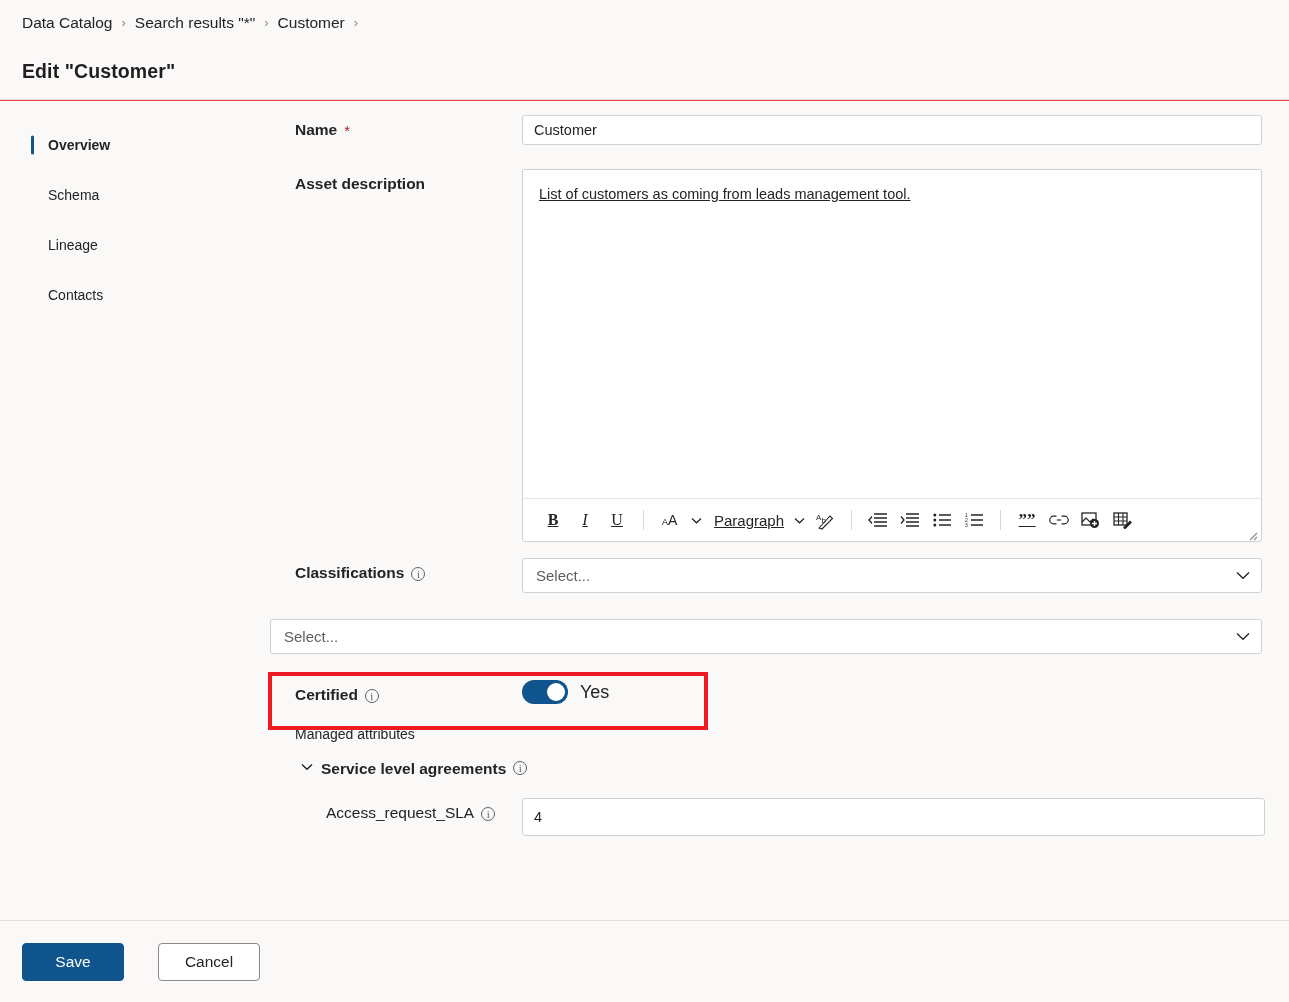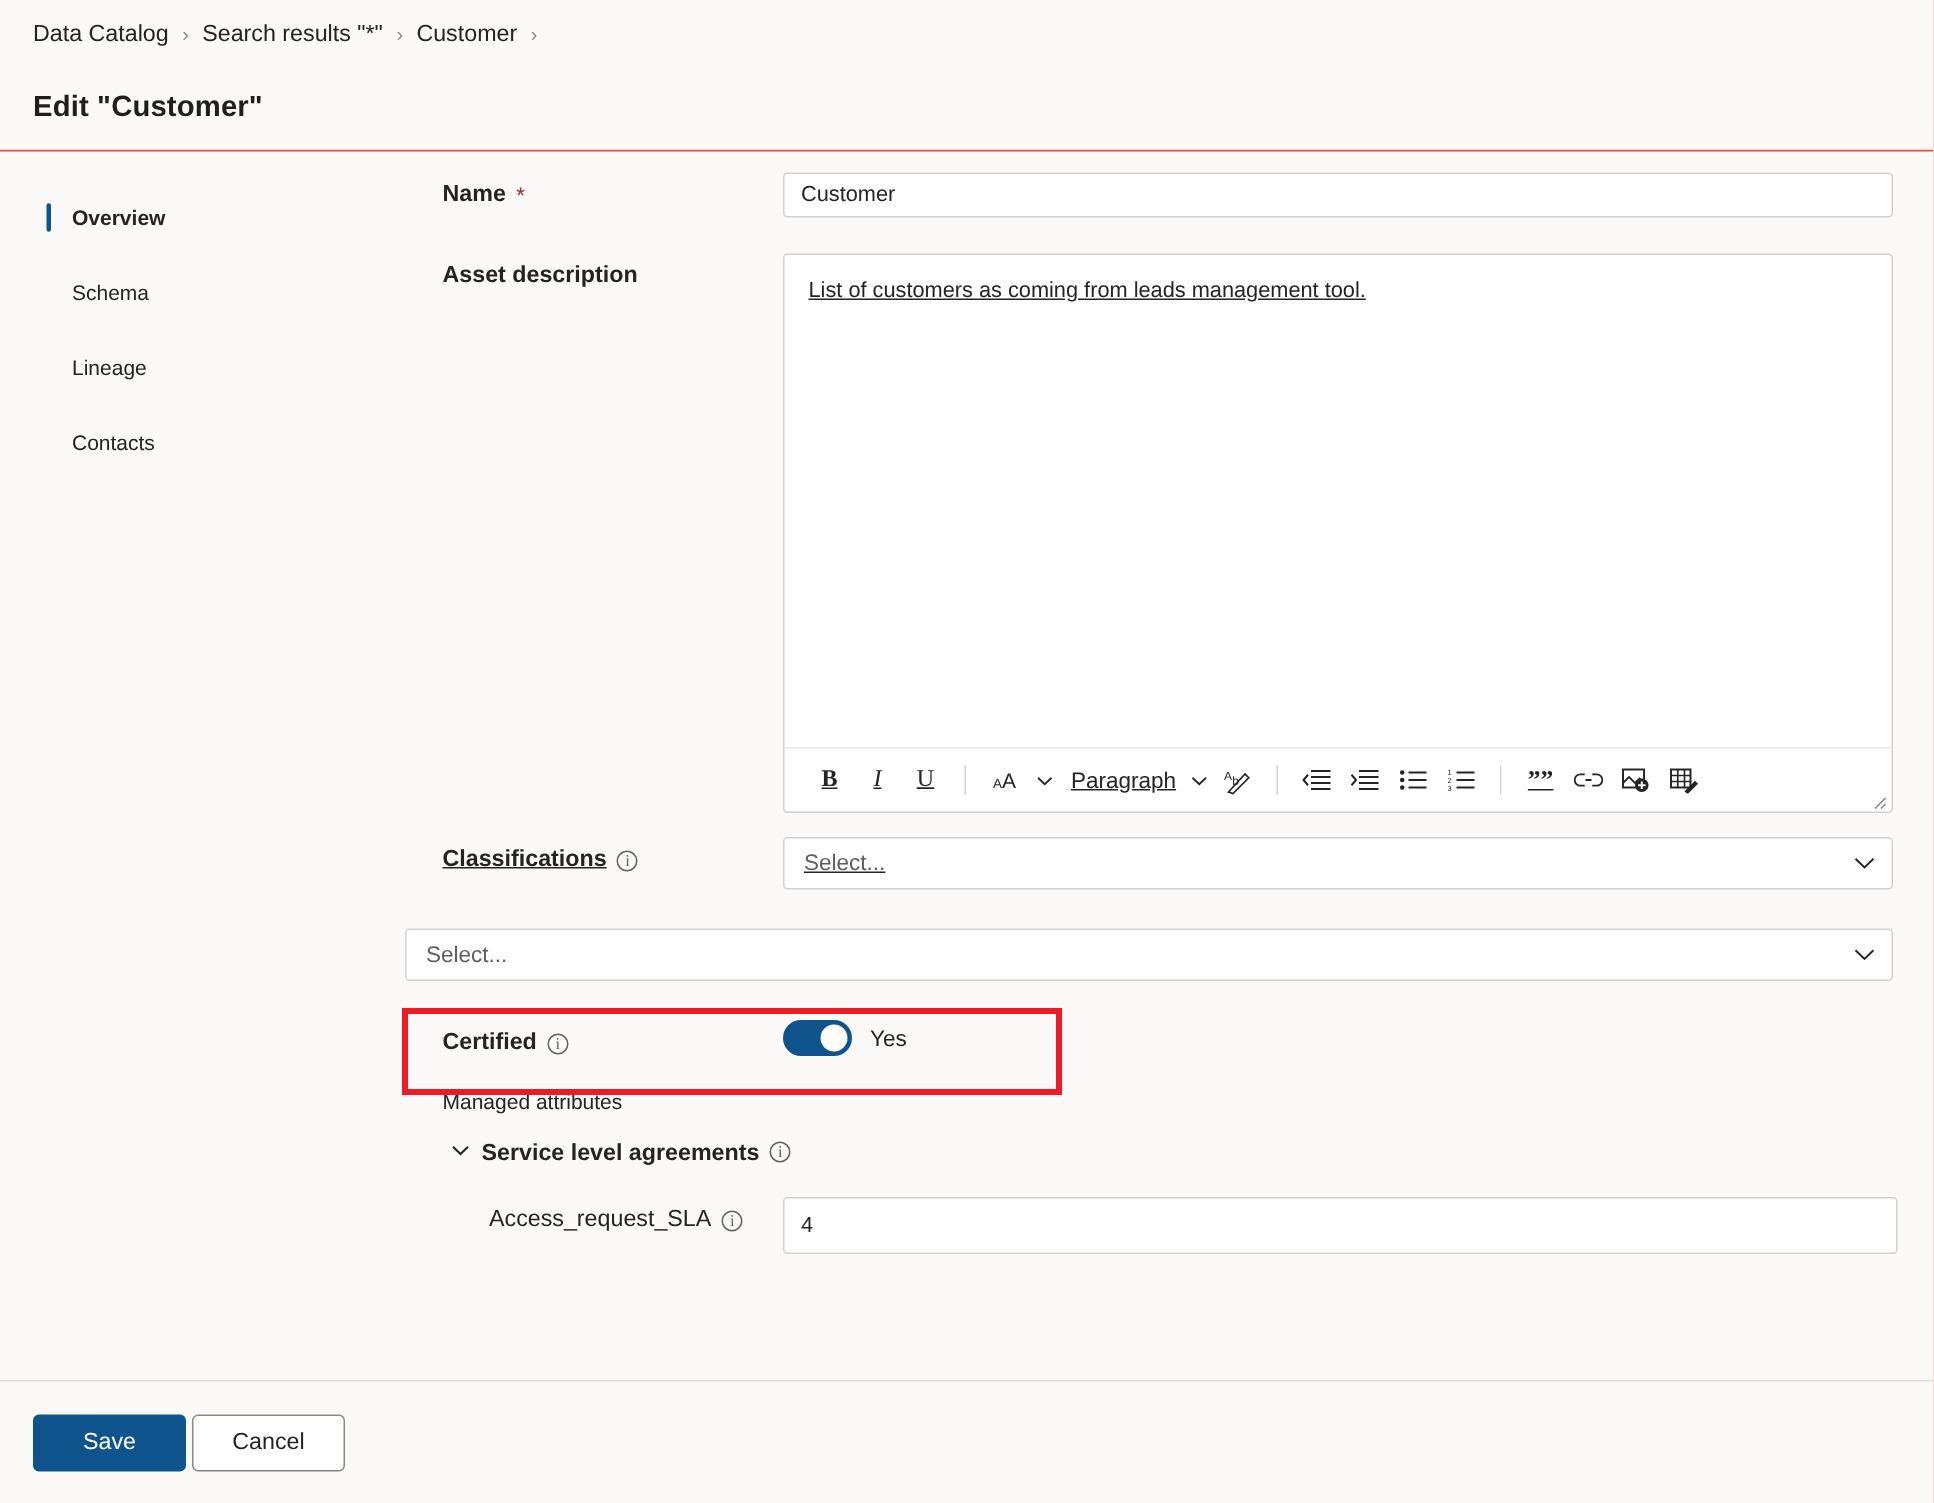--- a/index.html
+++ b/index.html
@@ -250,21 +250,21 @@
     cursor: pointer;
     flex: 0 0 46px;
   }
   .toggle-knob {
     position: absolute;
     right: 3px; top: 3px;
     width: 18px; height: 18px;
     border-radius: 50%;
     background: #ffffff;
   }
-  .toggle-label { font-size: 15px; color: #242424; }
+  .toggle-label { font-size: 18px; color: #242424; }
 
   
   .section-title {
     font-size: 14px;
     color: #242424;
     padding-left: 25px;
   }
   .group-header {
     display: flex;
     align-items: flex-start;
@@ -295,21 +295,21 @@
   
   .footer {
     position: absolute;
     left: 0; right: 0; bottom: 0;
     height: 82px;
     background: #faf9f8;
     border-top: 1px solid #e1dfdd;
     display: flex;
     align-items: center;
     padding-left: 22px;
-    gap: 4px;
+    gap: 34px;
   }
   .btn {
     height: 38px;
     min-width: 102px;
     border-radius: 4px;
     font-size: 15.5px;
     font-family: "Liberation Sans", sans-serif;
     cursor: pointer;
     display: flex;
     align-items: center;
@@ -469,21 +469,21 @@
             </div>
             <div class="resize-grip">
               <svg width="12" height="12" viewBox="0 0 12 12">
                 <path d="M11 4L4 11M11 8L8 11" stroke="#8a8886" stroke-width="1.1"></path>
               </svg>
             </div>
           </div>
         </div>
       </div>
 
-      <div class="field-row" style="margin-bottom:26px;text-decoration:underline;">
+      <div class="field-row" style="margin-bottom:26px;">
         <div class="field-label">
           <span>Classifications</span>
           <span class="info-icon"></span>
         </div>
         <div class="control">
           <div class="select-box">
             <span class="select-text">Select...</span>
             <span style="display:inline-flex;">
               <svg width="14" height="9" viewBox="0 0 14 9">
                   <path d="M1 1.5L7 7.3 13 1.5" fill="none" stroke="#242424" stroke-width="1.3"></path>

